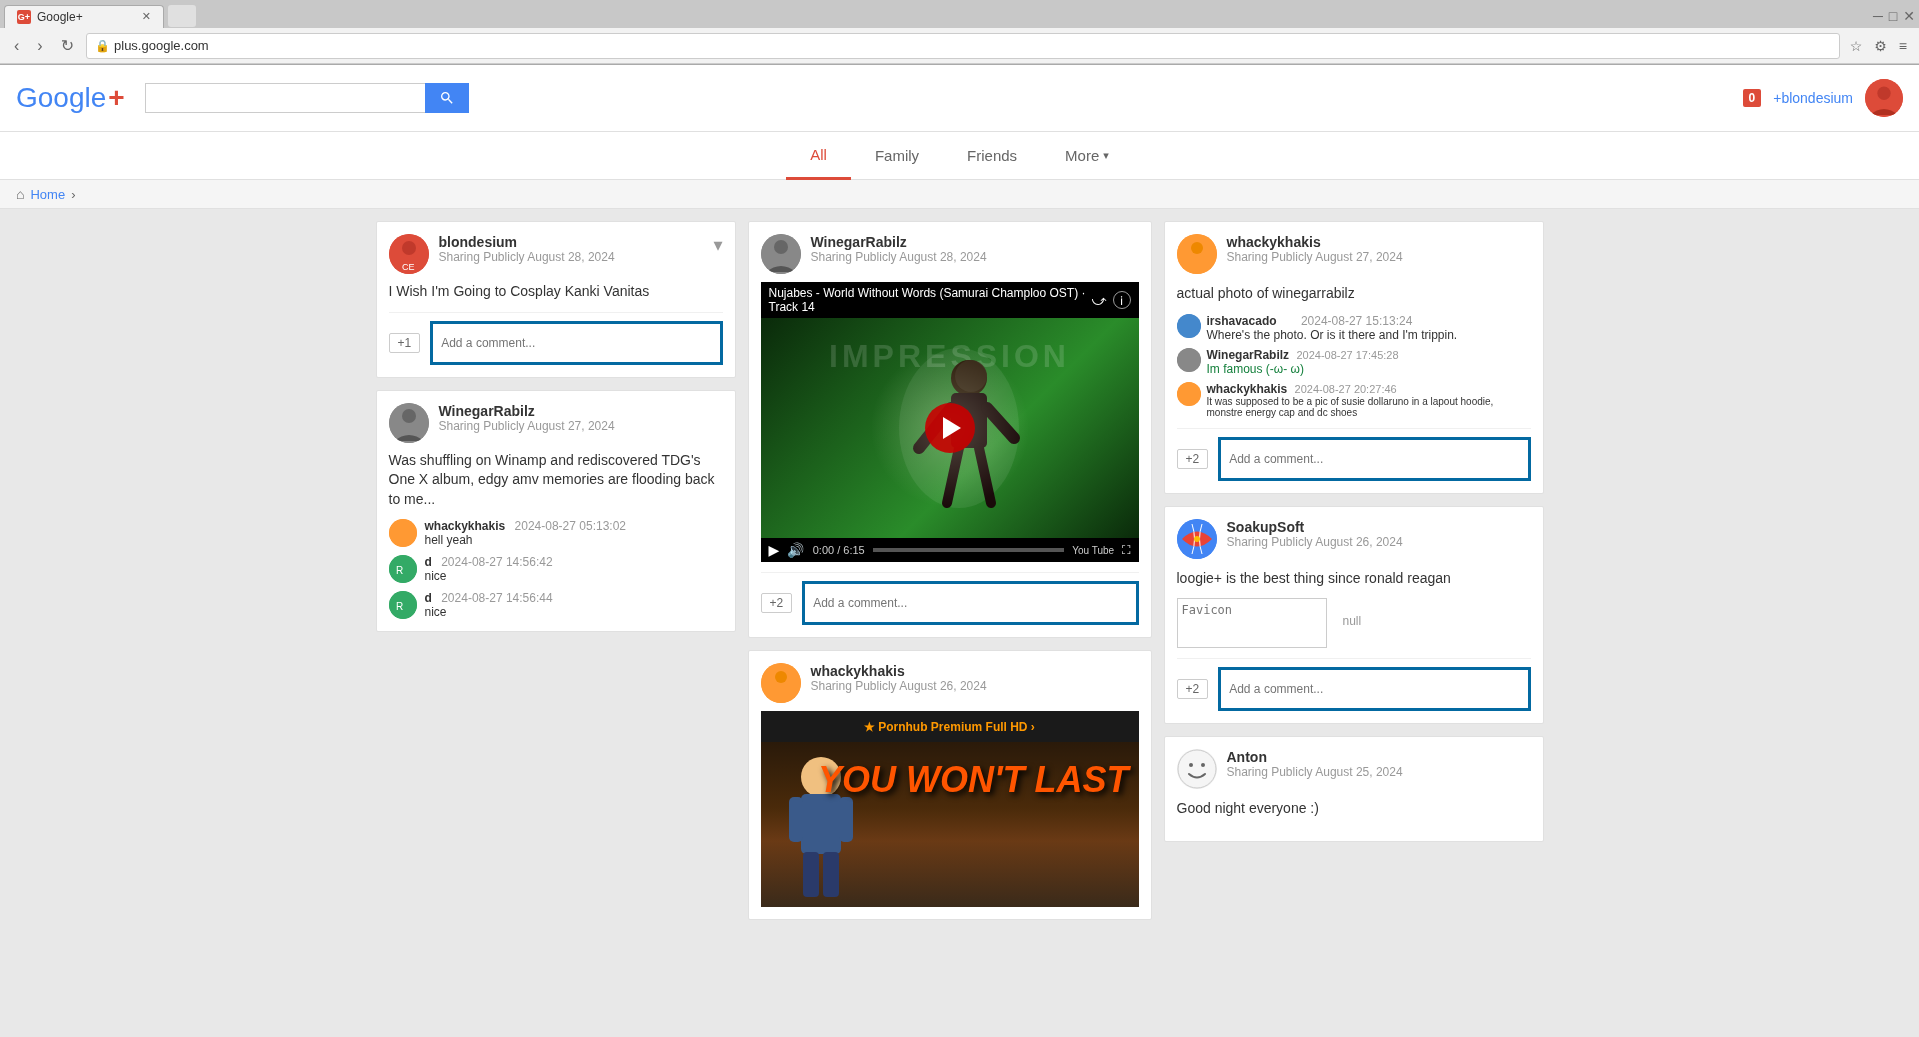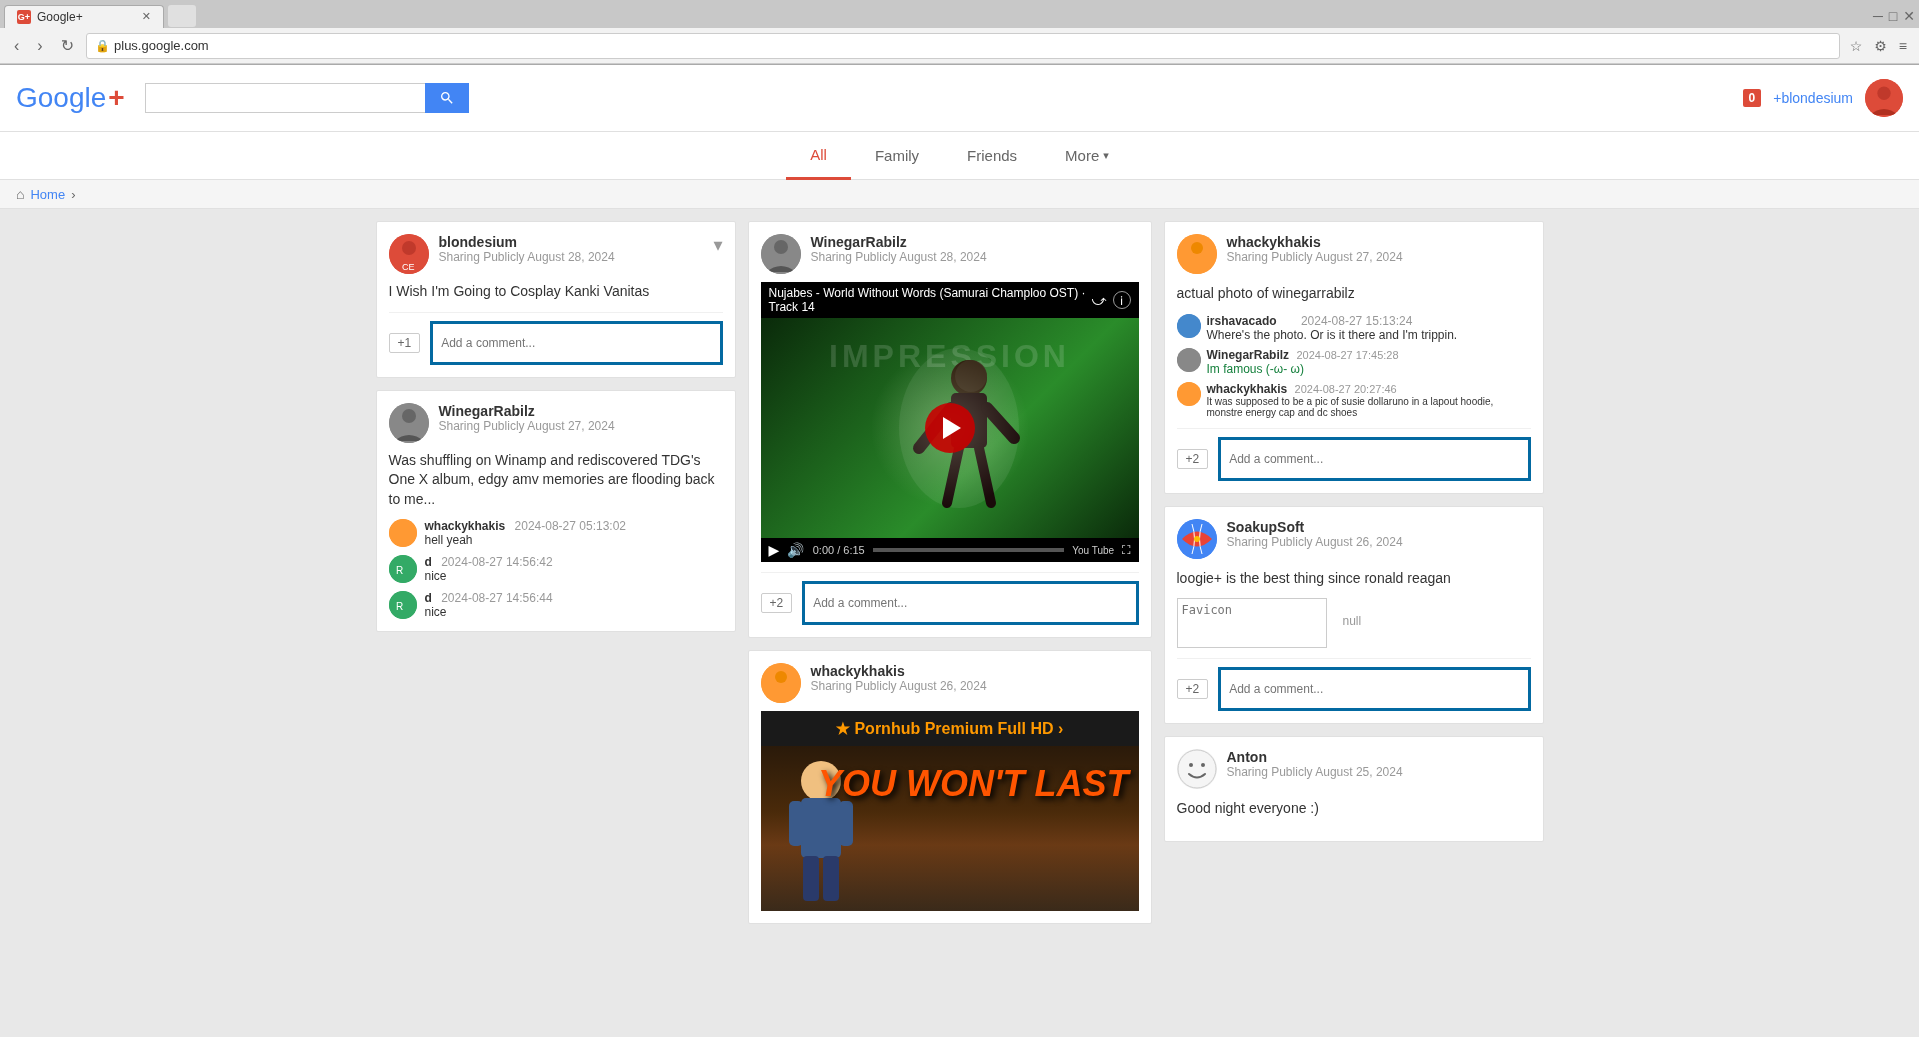--- a/index.html
+++ b/index.html
@@ -365,21 +365,21 @@
                 </svg>
             </div>
             <div class="post-meta">
               <div class="post-author">whackykhakis</div>
               <div class="post-date">Sharing Publicly August 26, 2024</div>
             </div>
           </div>
 
           <div style="position:relative;background:#222;overflow:hidden;">
             <div style="background:#1a1a1a;padding:8px;text-align:center;">
-              <span style="color:#f90;font-size:16px;font-weight:bold;margin-top:25px;">★  Pornhub Premium Full HD  ›</span>
+              <span style="color:#f90;font-size:12px;font-weight:bold;margin-top:25px;">★  Pornhub Premium Full HD  ›</span>
             </div>
             <div class="ywl-image" style="height:165px;">
 
               <div style="position:absolute;left:20px;top:10px;width:80px;height:150px;">
                 <svg viewBox="0 0 80 150" width="80" height="150">
                   <circle cx="40" cy="25" r="20" fill="#f0c080"></circle>
                   <rect x="20" y="42" width="40" height="60" rx="5" fill="#3a5a8a"></rect>
                   <rect x="8" y="45" width="14" height="45" rx="5" fill="#3a5a8a"></rect>
                   <rect x="58" y="45" width="14" height="45" rx="5" fill="#3a5a8a"></rect>
                   <rect x="22" y="100" width="16" height="45" rx="4" fill="#2a3a6a"></rect>

